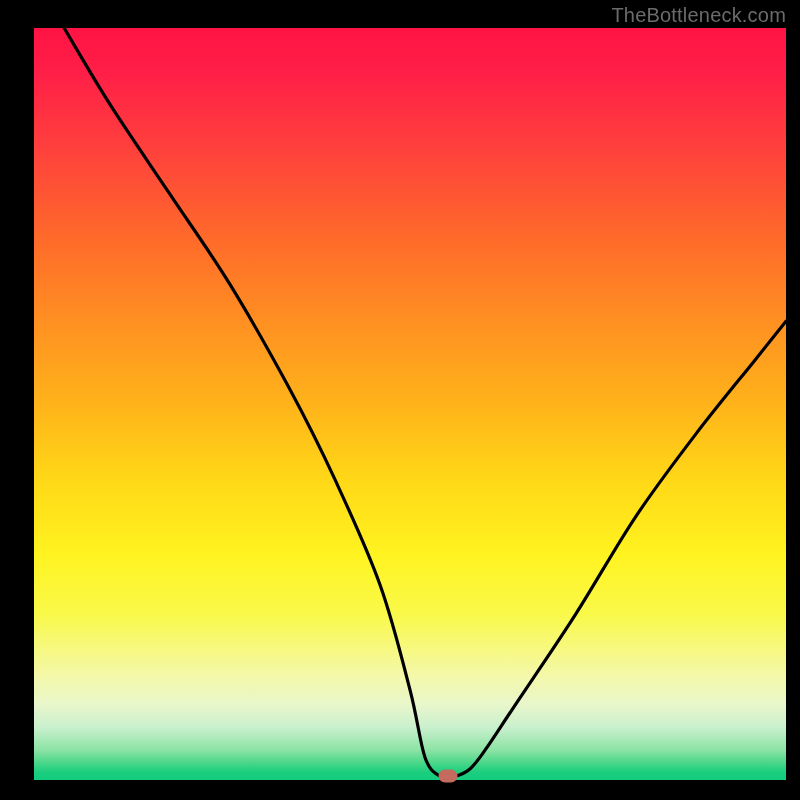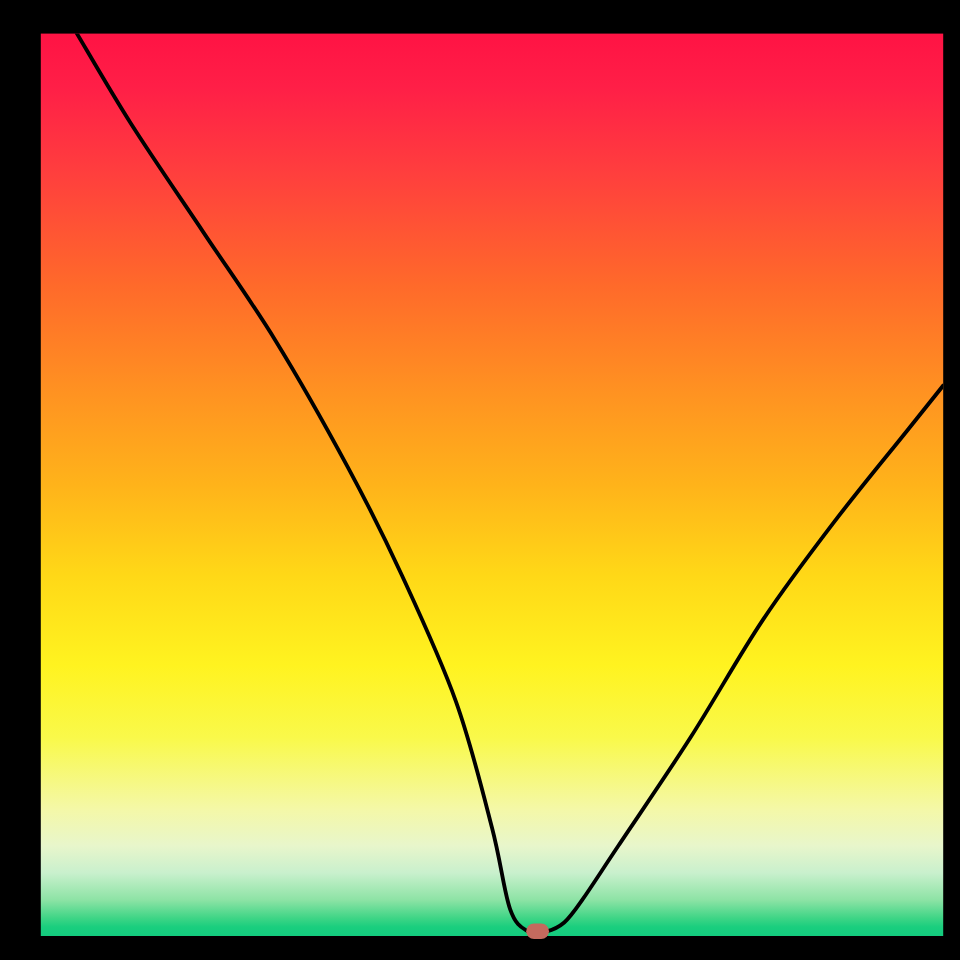--- a/index.html
+++ b/index.html
@@ -77,14 +77,15 @@
 
   <div class="plot">
 
     <svg class="curve-svg" viewBox="0 0 752 752" preserveAspectRatio="none">
       <path id="curve-path" fill="none" stroke="#000" stroke-width="3.2" stroke-linecap="round" stroke-linejoin="round" d="M 30.1 0.0 C 37.6 12.5 57.7 47.6 75.2 75.2 C 92.7 102.8 115.3 135.4 135.4 165.4 C 155.4 195.5 175.5 223.1 195.5 255.7 C 215.6 288.3 238.1 328.4 255.7 361.0 C 273.2 393.5 285.8 418.6 300.8 451.2 C 315.8 483.8 333.4 521.4 345.9 556.5 C 358.5 591.6 368.5 632.9 376.0 661.8 C 383.5 690.6 386.0 715.0 391.0 729.4 C 396.1 743.9 401.1 745.1 406.1 748.2 C 411.1 751.4 416.1 749.5 421.1 748.2 C 426.1 747.0 431.1 745.1 436.2 740.7 C 441.2 736.3 443.7 732.6 451.2 721.9 C 458.7 711.3 466.2 699.4 481.3 676.8 C 496.3 654.2 521.4 617.9 541.4 586.6 C 561.5 555.2 581.5 518.9 601.6 488.8 C 621.7 458.7 641.7 432.4 661.8 406.1 C 681.8 379.8 706.9 349.7 721.9 330.9 C 737.0 312.1 747.0 299.5 752.0 293.3"></path>
     </svg>
 
     <div id="min-marker" class="min-marker" style="left: 413.6px; top: 748.24px; background: rgb(196, 106, 94);"></div>
   </div>
 
+  <div class="host-label">TheBottleneck.com</div>
 
 </div>
 
 </body></html>

